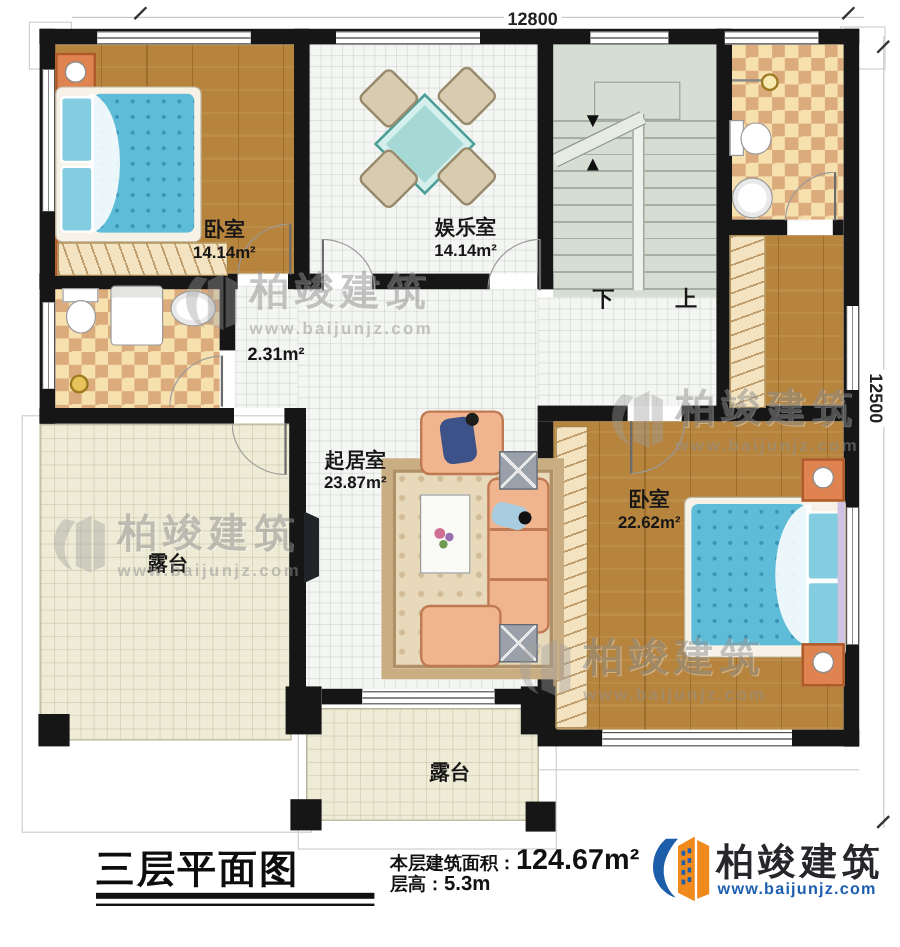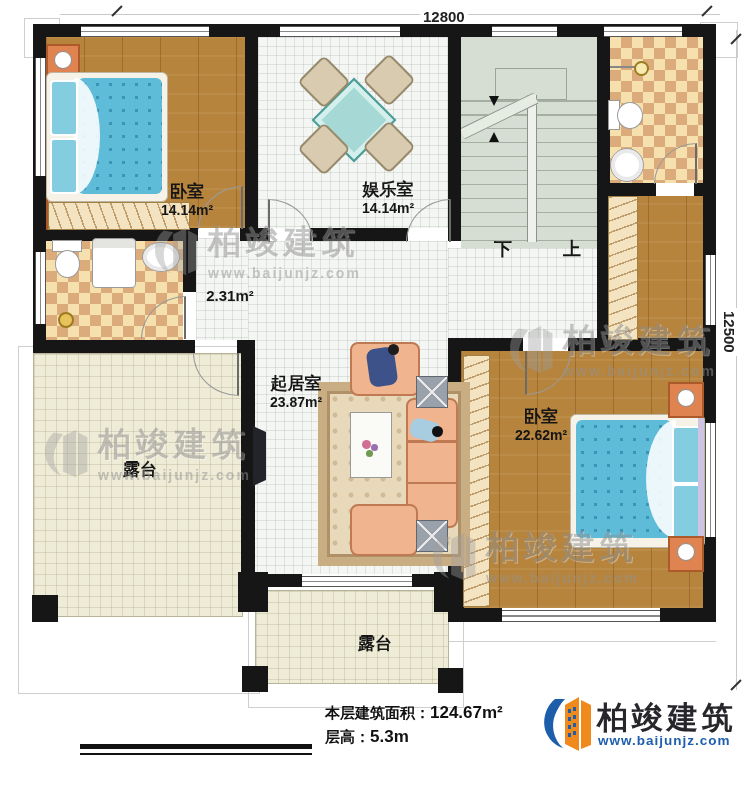--- a/index.html
+++ b/index.html
@@ -272,25 +272,26 @@
       <path d="M14 8C4 16 2 32 8 42c3 6 8 10 14 12C14 46 12 34 16 24c2-6 5-10 8-14z" fill="#9f9f9f"></path>
       <path d="M24 12 L38 5 L38 56 L24 50 Z" fill="#9f9f9f"></path>
         <path d="M40 8 L50 13 L50 50 L40 54 Z" fill="#9f9f9f"></path>
     </svg>
     <div>
         <div class="t1">柏竣建筑</div>
          <div class="t2">www.baijunjz.com</div>
       </div>
   </div>
 
+  <div class="abs" style="left:80px;top:703px;font-size:32px;font-weight:900;color:#0d0d0d;letter-spacing:2px;">三层平面图</div>
   <div class="abs" style="left:80px;top:744px;width:232px;height:5px;background:#111;"></div>
   <div class="abs" style="left:80px;top:753px;width:232px;height:2px;background:#111;"></div>
 
   <div class="abs" style="left:325px;top:703px;font-weight:700;color:#111;">
-    <span style="font-size:15px;">本层建筑面积：</span><span style="font-size:17px;text-align:right;">124.67m²</span>
+    <span style="font-size:15px;">本层建筑面积：</span><span style="font-size:24px;text-align:right;">124.67m²</span>
   </div>
   <div class="abs" style="left:325px;top:727px;font-weight:700;color:#111;">
     <span style="font-size:15px;">层高：</span><span style="font-size:17px;">5.3m</span>
   </div>
 
   <svg class="abs" style="left:540px;top:691px;" width="52" height="64" viewBox="0 0 52 64">
     <path d="M15 8C4 17 1 34 8 45c3.5 6 9 10 15 12C13 48 11 34 15 24c2.5-6 6-12 10-16z" fill="#1c5ea9"></path>
     <path d="M25 14 L39 6 L39 60 L25 53 Z" fill="#f18a1c"></path>
     <path d="M41 9 L51 14 L51 54 L41 58 Z" fill="#f18a1c"></path>
     <g fill="#1c5ea9">

